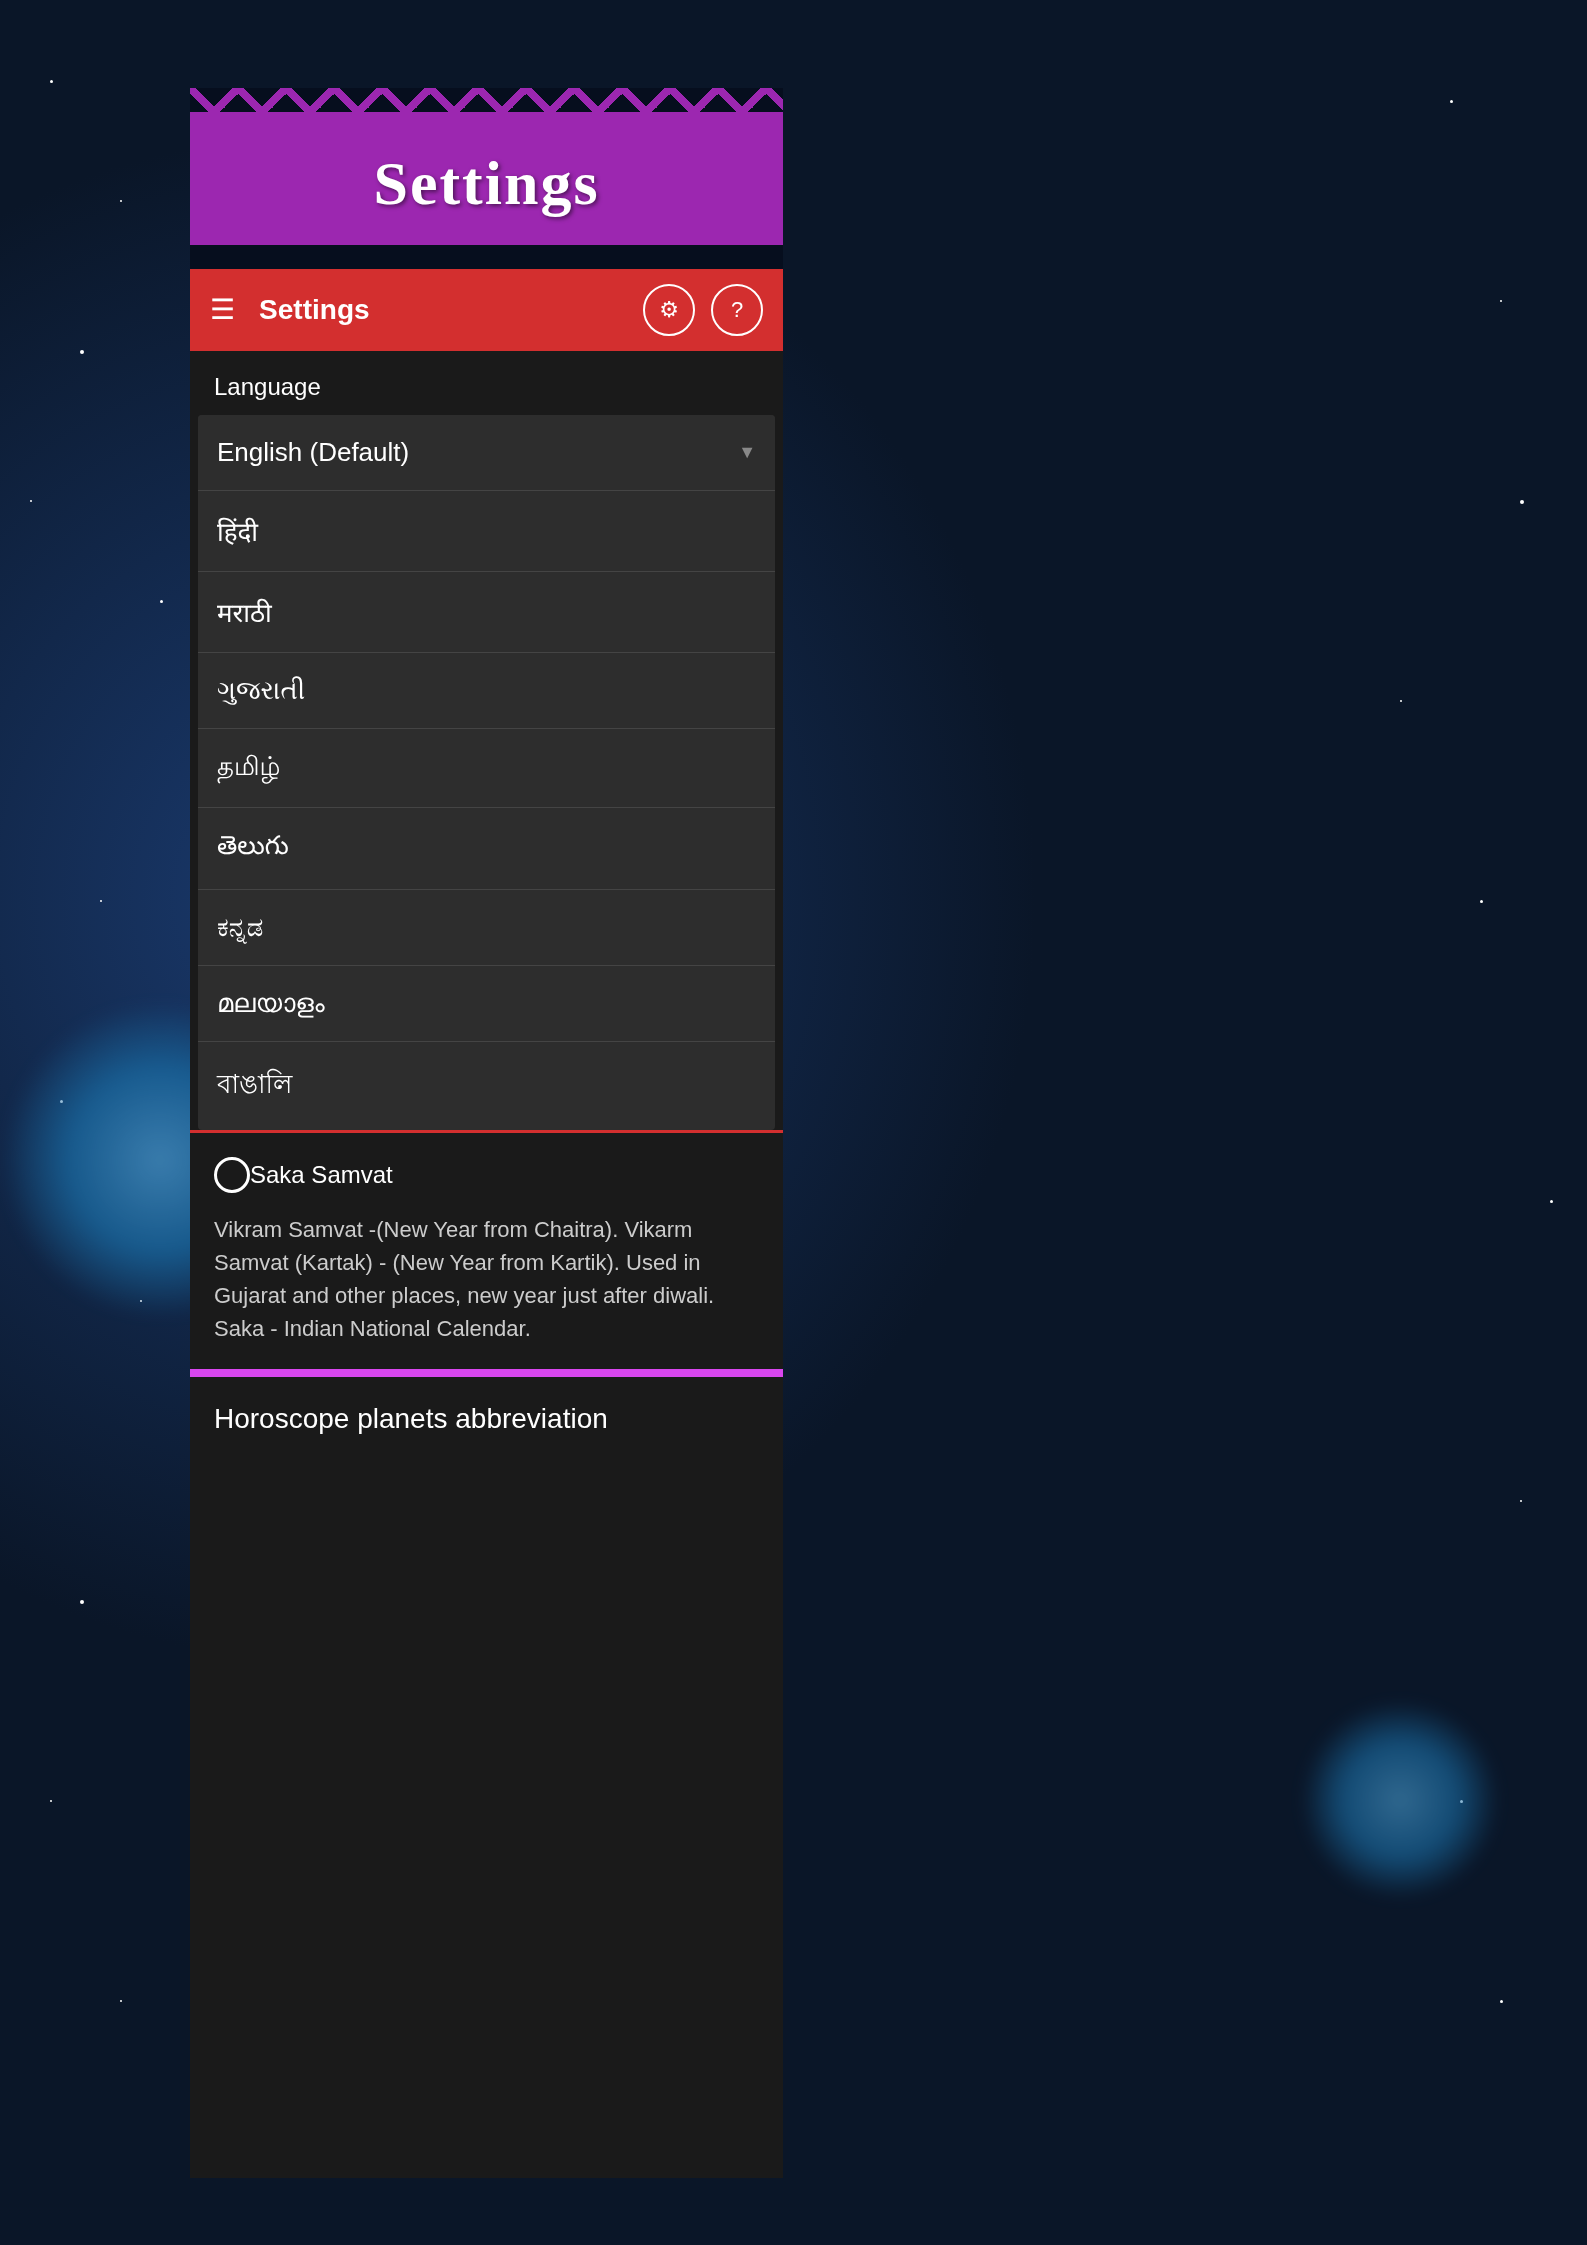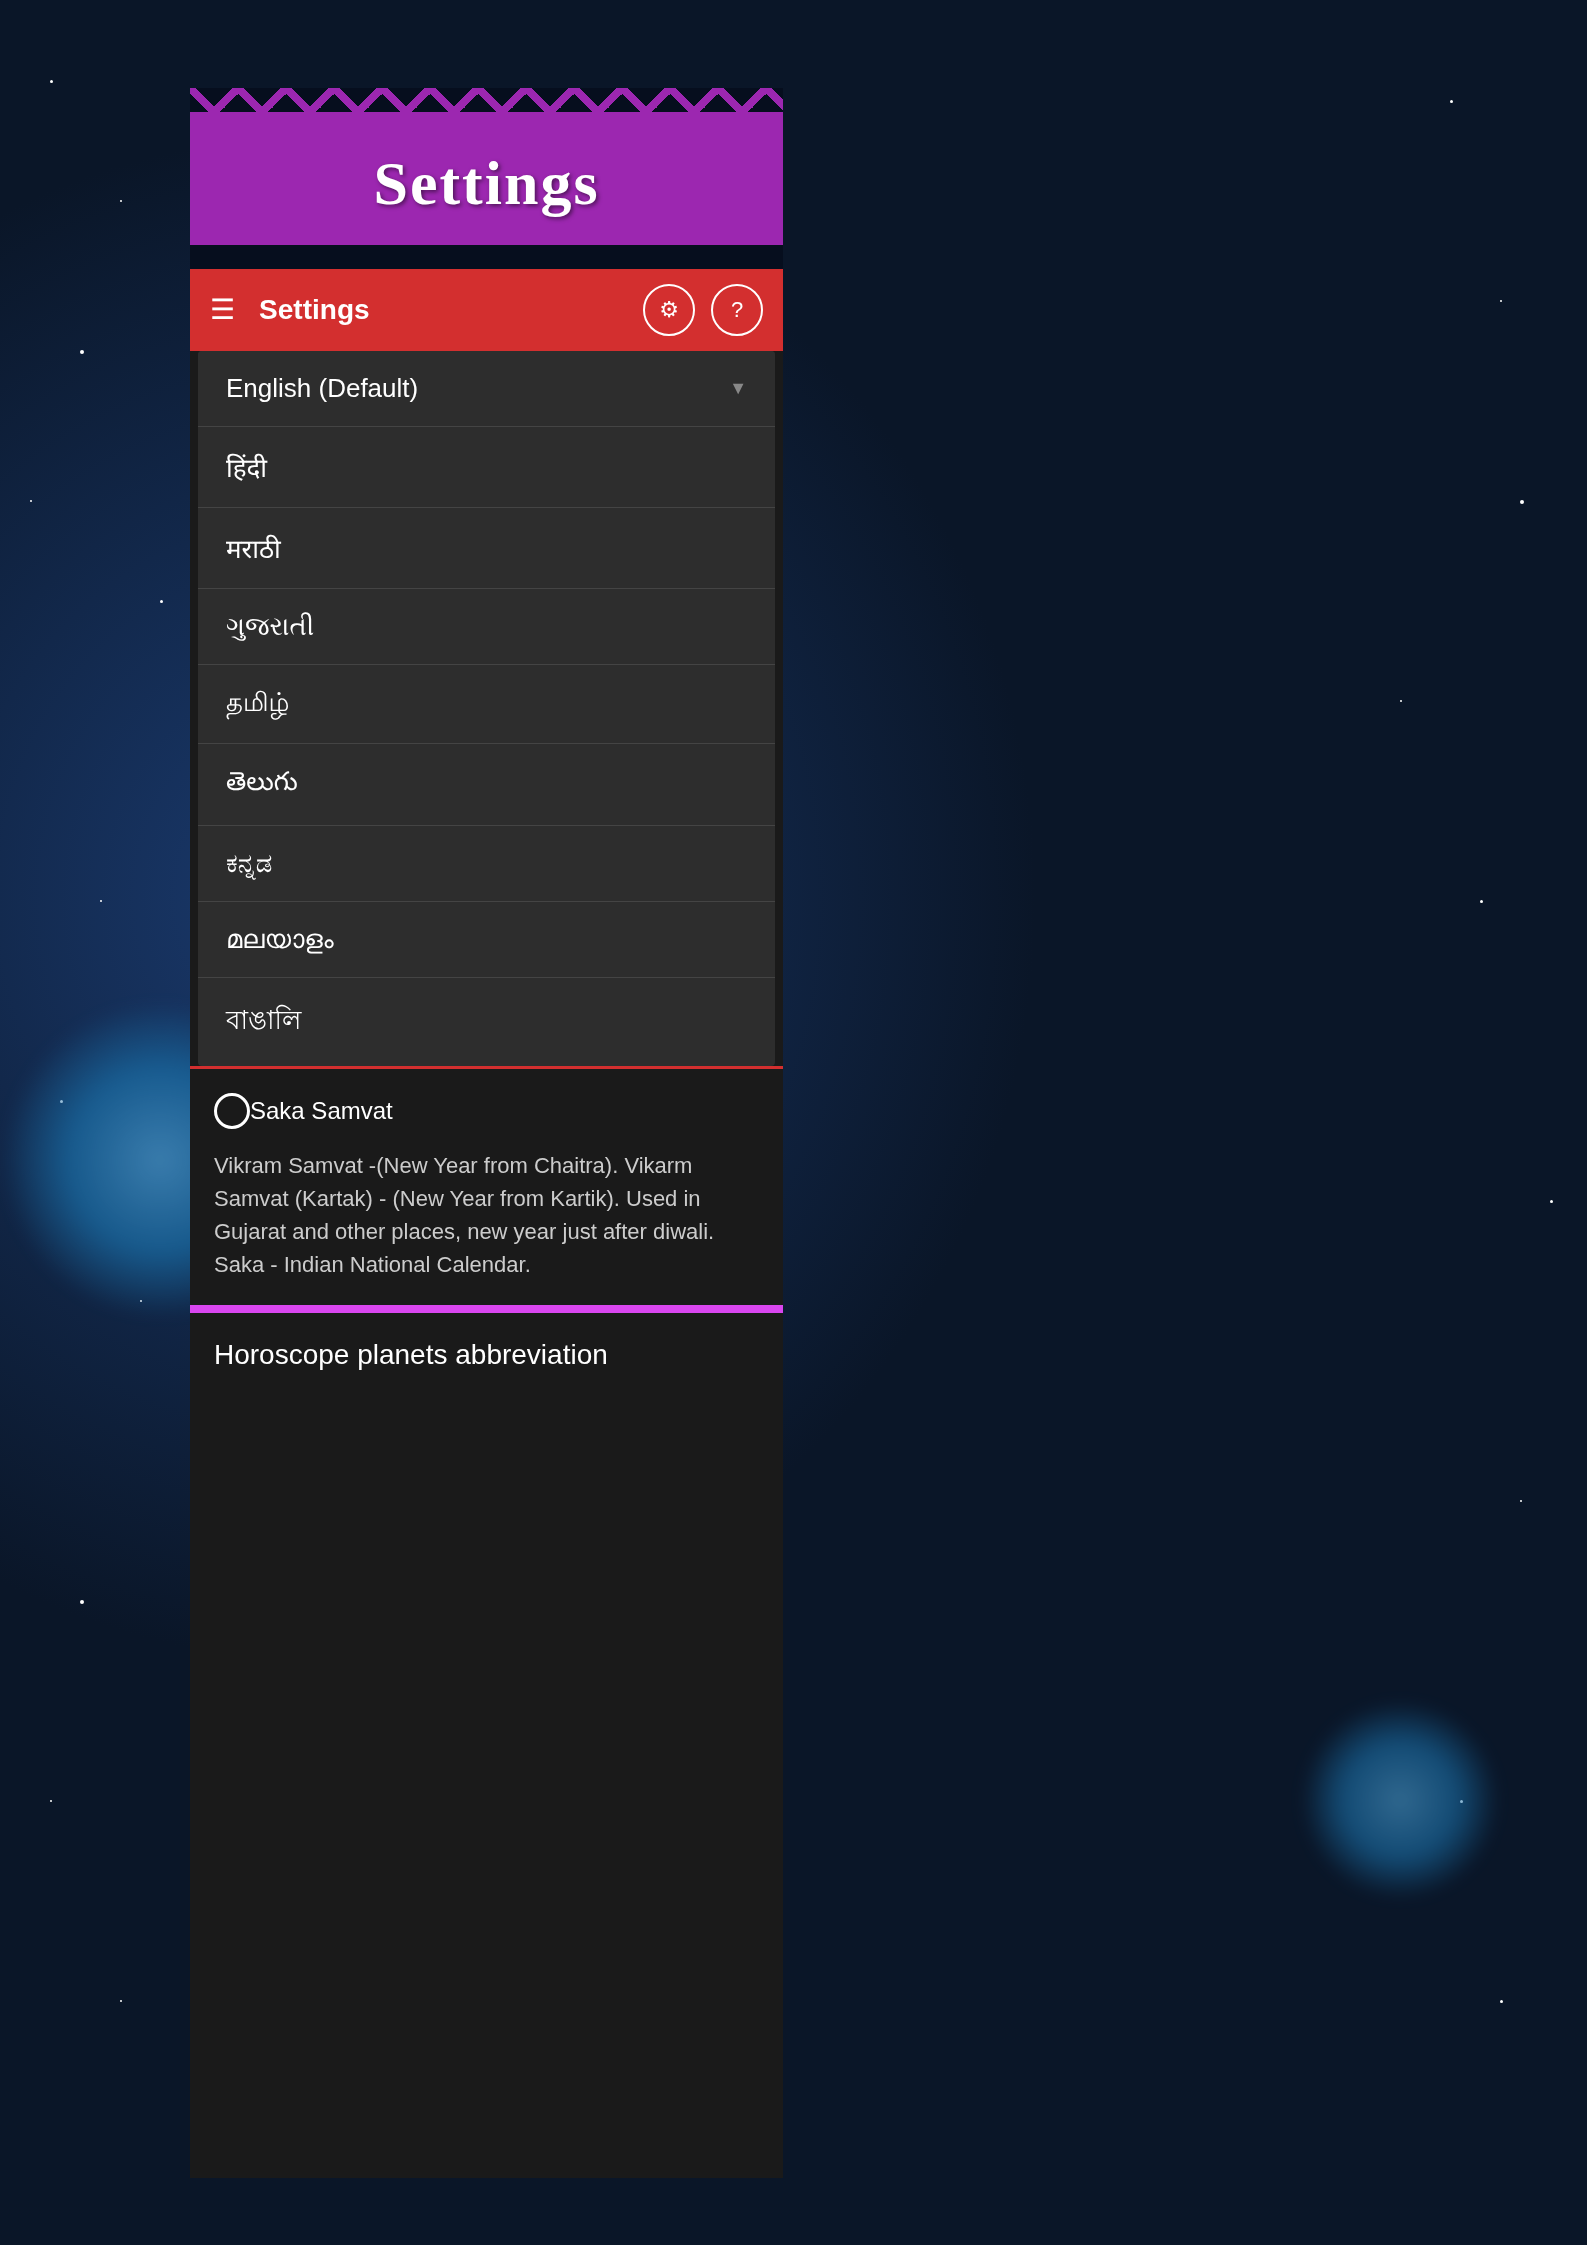--- a/index.html
+++ b/index.html
@@ -168,21 +168,21 @@
     .language-dropdown {
       background: #2d2d2d;
       margin: 0 8px;
       border-radius: 4px;
       overflow: hidden;
     }
 
     .language-item {
       color: white;
       font-size: 26px;
-      padding: 22px 28px;
+      padding: 22px 19px;
       border-bottom: 1px solid #444;
       cursor: pointer;
       display: flex;
       align-items: center;
       justify-content: space-between;
     }
 
     .language-item:last-child {
       border-bottom: none;
     }
@@ -291,20 +291,21 @@
         <span>⚙</span>
       </div>
       <div class="toolbar-icon-btn">
         <span>?</span>
       </div>
     </div>
   </div>
 
   <div class="content-area">
 
+    <div class="section-header">Language</div>
 
     <div class="language-dropdown" id="language-list">
         <div class="language-item first-item">
           <span>English (Default)</span>
           <span class="dropdown-arrow">▼</span>
         </div>
         <div class="language-item">
           <span>हिंदी</span>
         </div>
         <div class="language-item">

